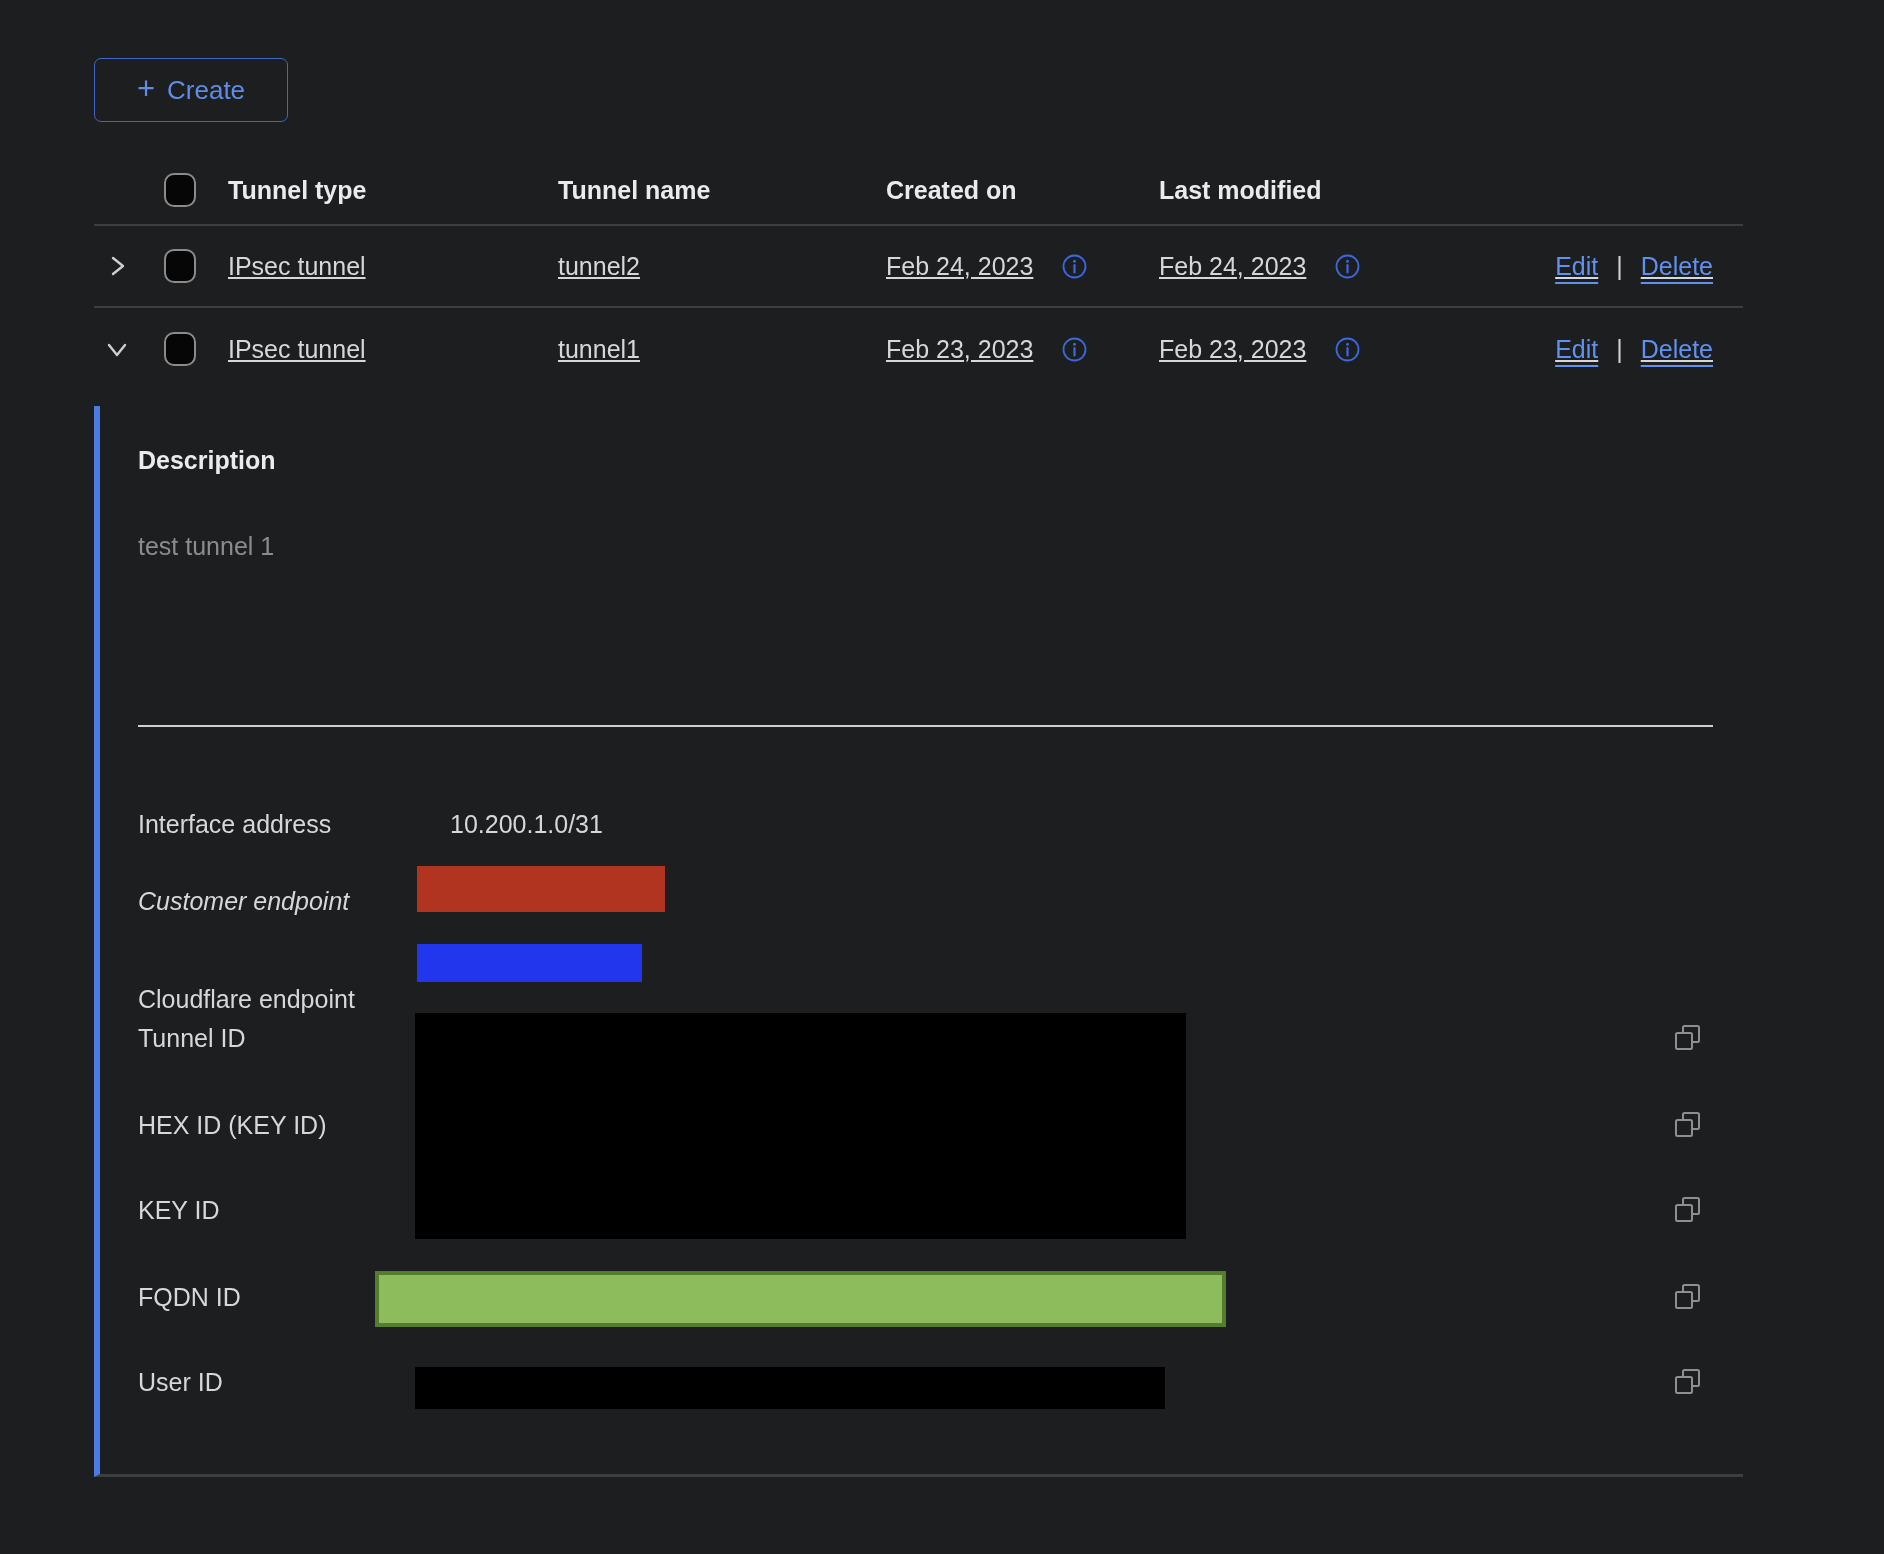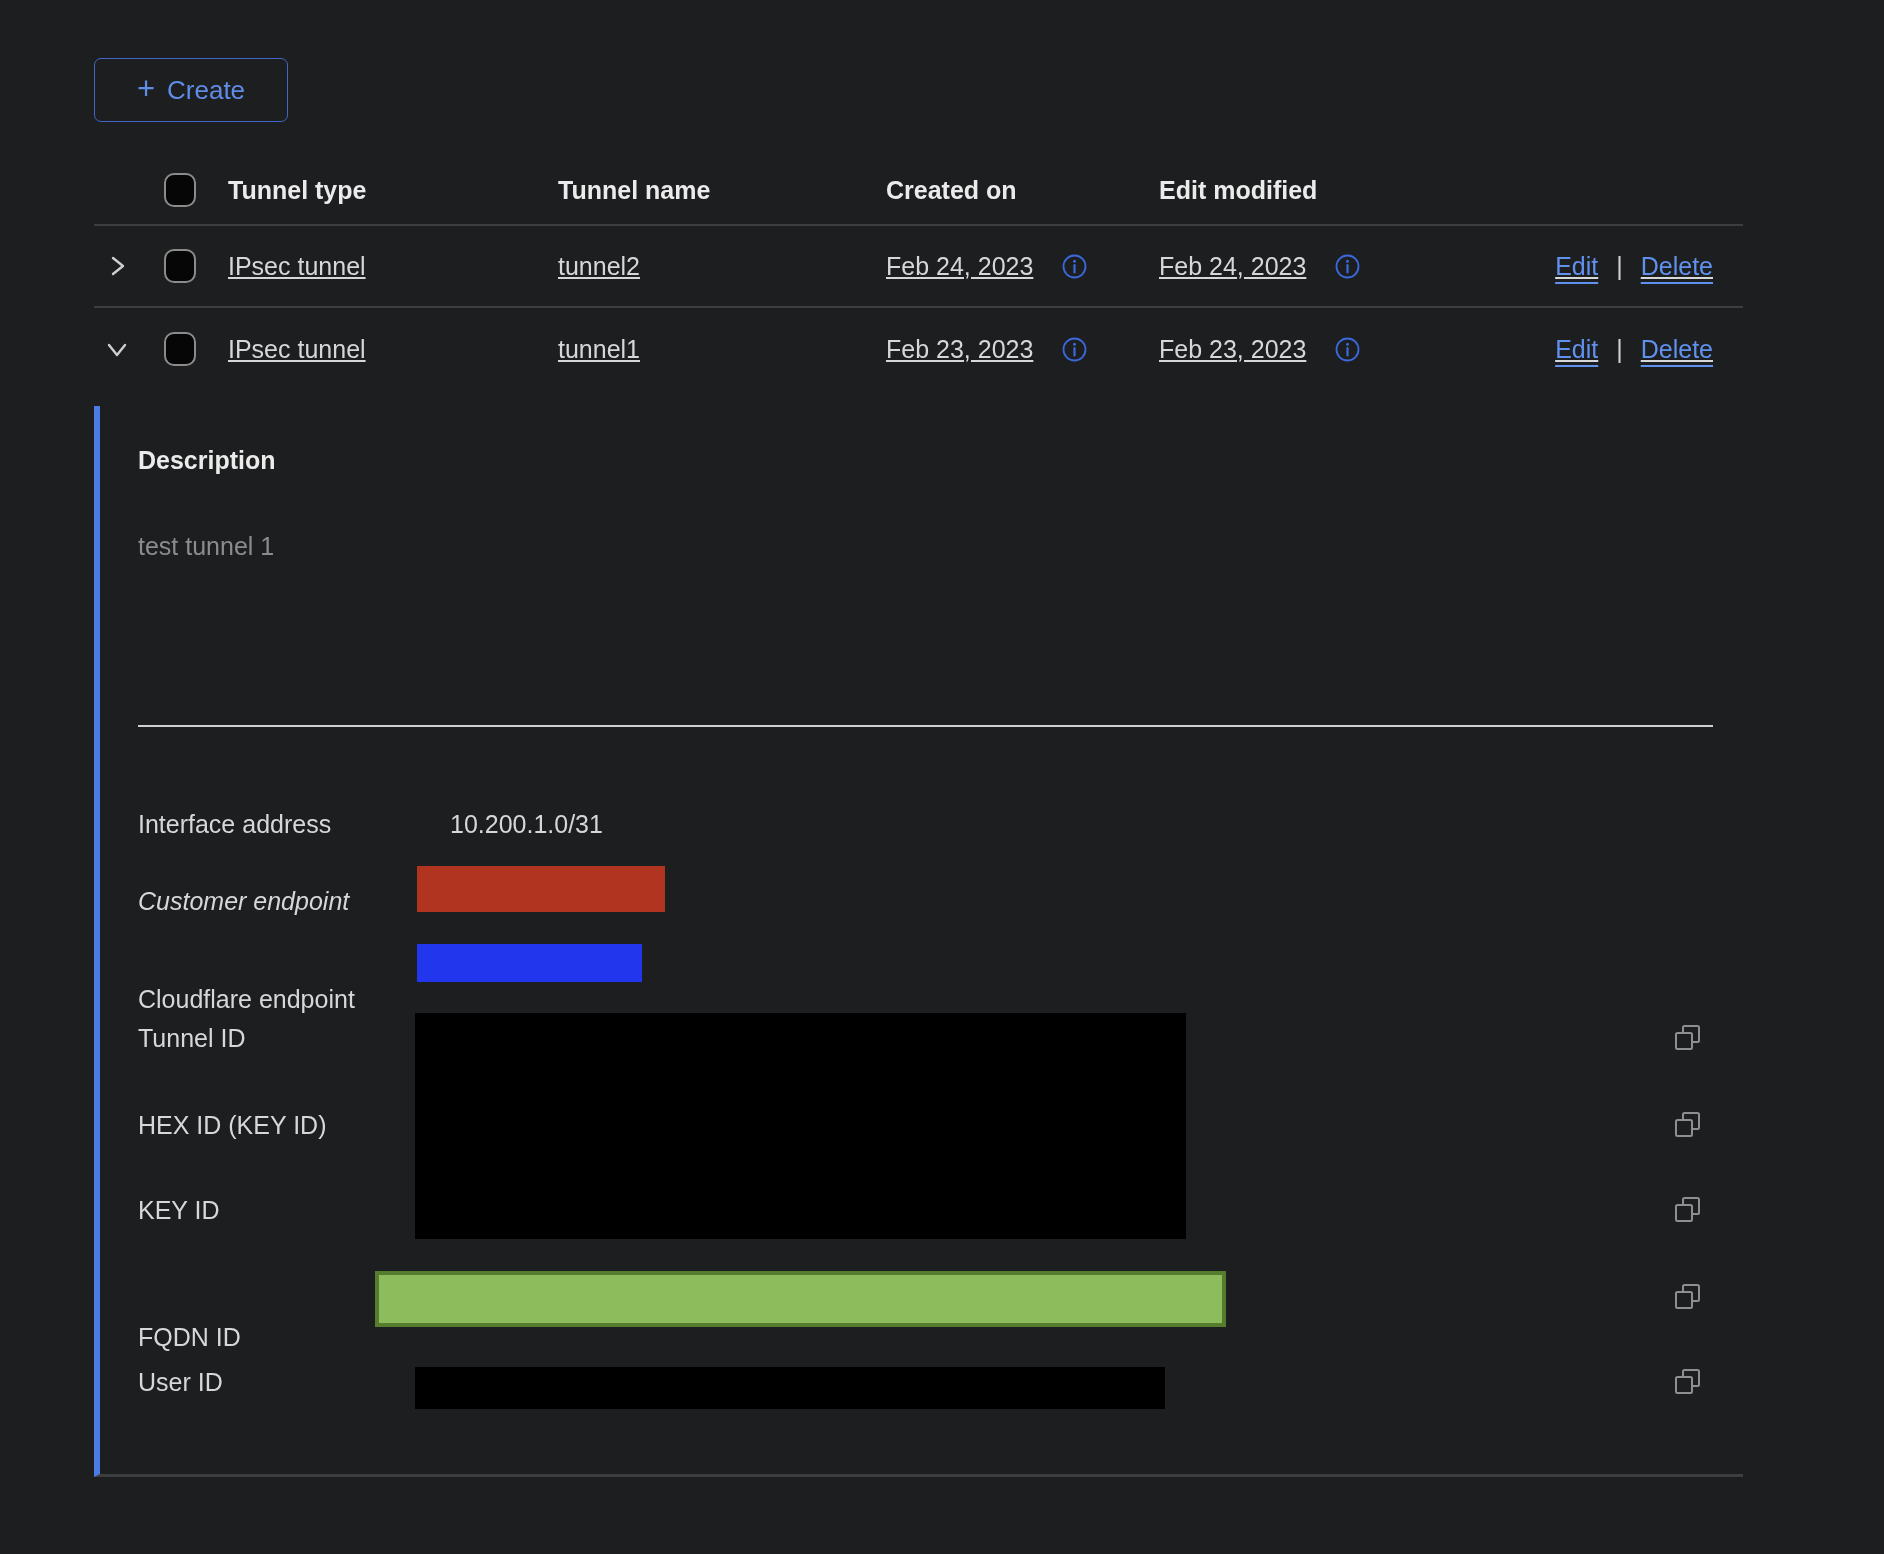--- a/index.html
+++ b/index.html
@@ -82,21 +82,21 @@
   <div class="table">
 
     <div class="thead">
       <div class="cell c-exp"></div>
       <div class="cell c-check">
         <div class="checkbox"></div>
       </div>
       <div class="cell c-type">Tunnel type</div>
       <div class="cell c-name">Tunnel name</div>
       <div class="cell c-created">Created on</div>
-      <div class="cell c-mod">Edit modified</div>
+      <div class="cell c-mod">Last modified</div>
       <div class="cell c-actions"></div>
     </div>
 
     <div class="trow">
       <div class="cell c-exp">
         <span class="chev">
           <svg viewBox="0 0 26 26" width="26" height="26">
               <polyline points="9,5 19,13 9,21" fill="none" stroke="currentColor" stroke-width="2.4" stroke-linecap="round" stroke-linejoin="round"></polyline>
             </svg>
         </span>
@@ -210,21 +210,21 @@
     </span>
 
     <div class="abs f-label" style="top:789px;">KEY ID</div>
     <span class="copy-icon" style="top:789px;">
       <svg viewBox="0 0 30 30" width="30" height="30">
           <rect x="10" y="3" width="16" height="16" rx="1.5" fill="none" stroke="currentColor" stroke-width="2"></rect>
           <rect class="front" x="3" y="10" width="16" height="16" rx="1.5" stroke="currentColor" stroke-width="2"></rect>
         </svg>
     </span>
 
-    <div class="abs f-label" style="top:916px;">FQDN ID</div>
+    <div class="abs f-label" style="top:876px;">FQDN ID</div>
     <div class="redact redact-green"></div>
     <span class="copy-icon" style="top:876px;">
       <svg viewBox="0 0 30 30" width="30" height="30">
           <rect x="10" y="3" width="16" height="16" rx="1.5" fill="none" stroke="currentColor" stroke-width="2"></rect>
           <rect class="front" x="3" y="10" width="16" height="16" rx="1.5" stroke="currentColor" stroke-width="2"></rect>
         </svg>
     </span>
 
     <div class="abs f-label" style="top:961px;">User ID</div>
     <div class="redact redact-black-sm"></div>

